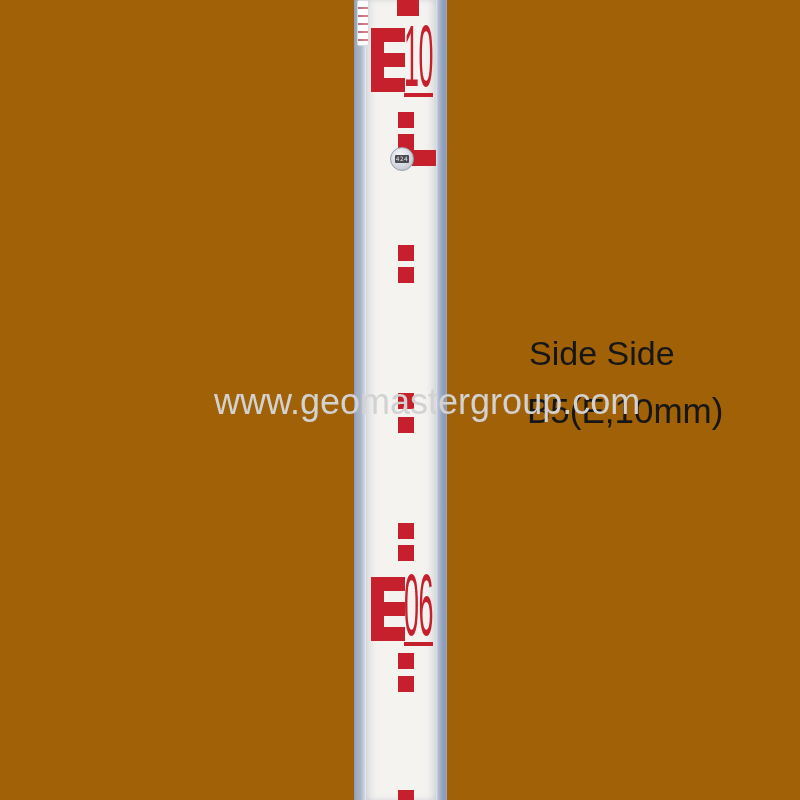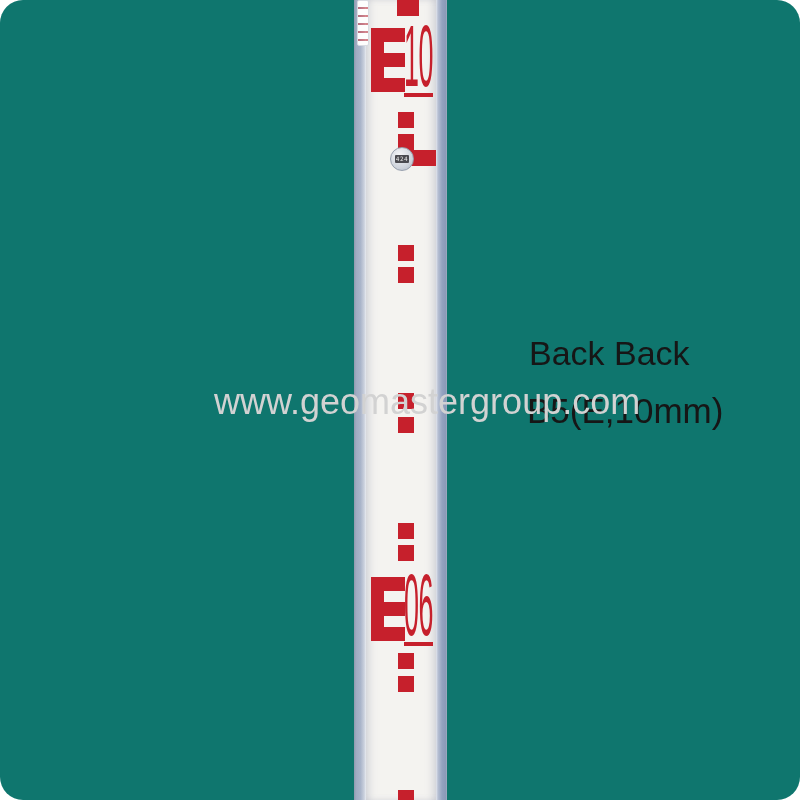--- a/index.html
+++ b/index.html
@@ -1,17 +1,17 @@
 <!DOCTYPE html>
 <html style="--red: #c6202c;"><head>
 <meta charset="utf-8">
 <style>
   html,body{margin:0;padding:0;background:#fff;}
-  .scene{position:relative;width:800px;height:800px;background:#0f766e;overflow:hidden;
-         font-family:"Liberation Sans",sans-serif;border-radius:23px;}
+  .scene{position:relative;width:800px;height:800px;background:#a16207;overflow:hidden;
+         font-family:"Liberation Sans",sans-serif;}
 
   
   .staff{position:absolute;left:354px;top:0;width:93px;height:800px;}
   .rail{position:absolute;top:0;height:100%;}
   .rail.left{left:0;width:12px;
     background:linear-gradient(90deg,#8f99ad 0%,#9fabc1 18%,#aab5ca 55%,#ccd2de 86%,#e9ecf1 100%);}
   .rail.right{left:82px;width:11px;
     background:linear-gradient(90deg,#e4e7ee 0%,#b7c0d3 18%,#94a3c0 55%,#8b9ab8 88%,#a3aec2 100%);}
   .face{position:absolute;left:12px;top:0;width:70px;height:100%;background:#f4f3f0;
     box-shadow:inset 6px 0 8px -4px rgba(120,130,155,.35), inset -6px 0 8px -4px rgba(120,130,155,.35);}
@@ -99,16 +99,16 @@
         <div class="block" style="left: 32px; top: 653px; width: 16px; height: 16px;"></div>
         <div class="block" style="left: 32px; top: 676px; width: 16px; height: 16px;"></div>
         <div class="block" style="left: 32px; top: 790px; width: 16px; height: 10px;"></div>
       </div>
     <div class="rail right"></div>
     <div class="edge-label"></div>
   </div>
 
   <div class="watermark">www.geomastergroup.com</div>
 
-  <div class="back-side">Back Back</div>
+  <div class="back-side">Side Side</div>
 
   <div class="model">B5(E,10mm)</div>
 </div>
 
 </body></html>

